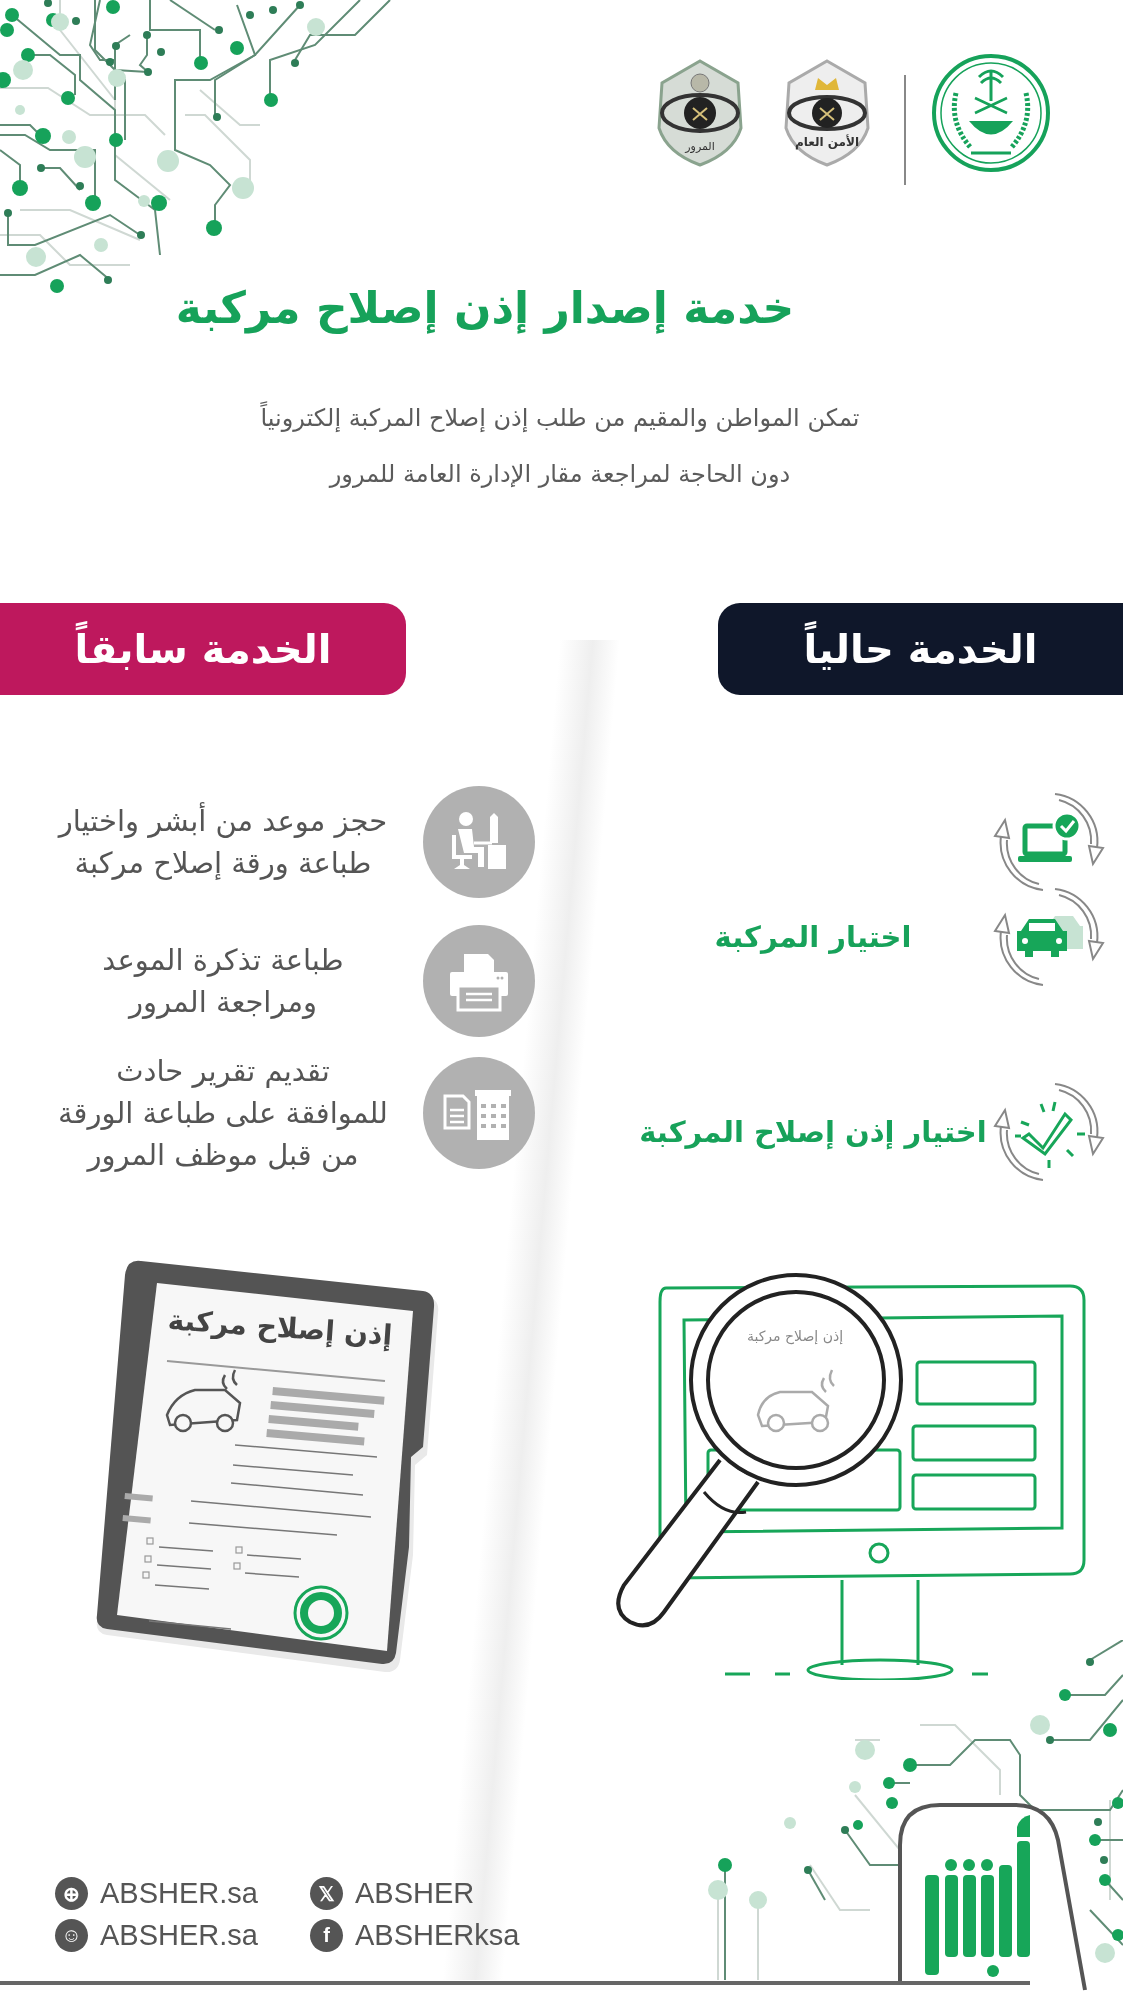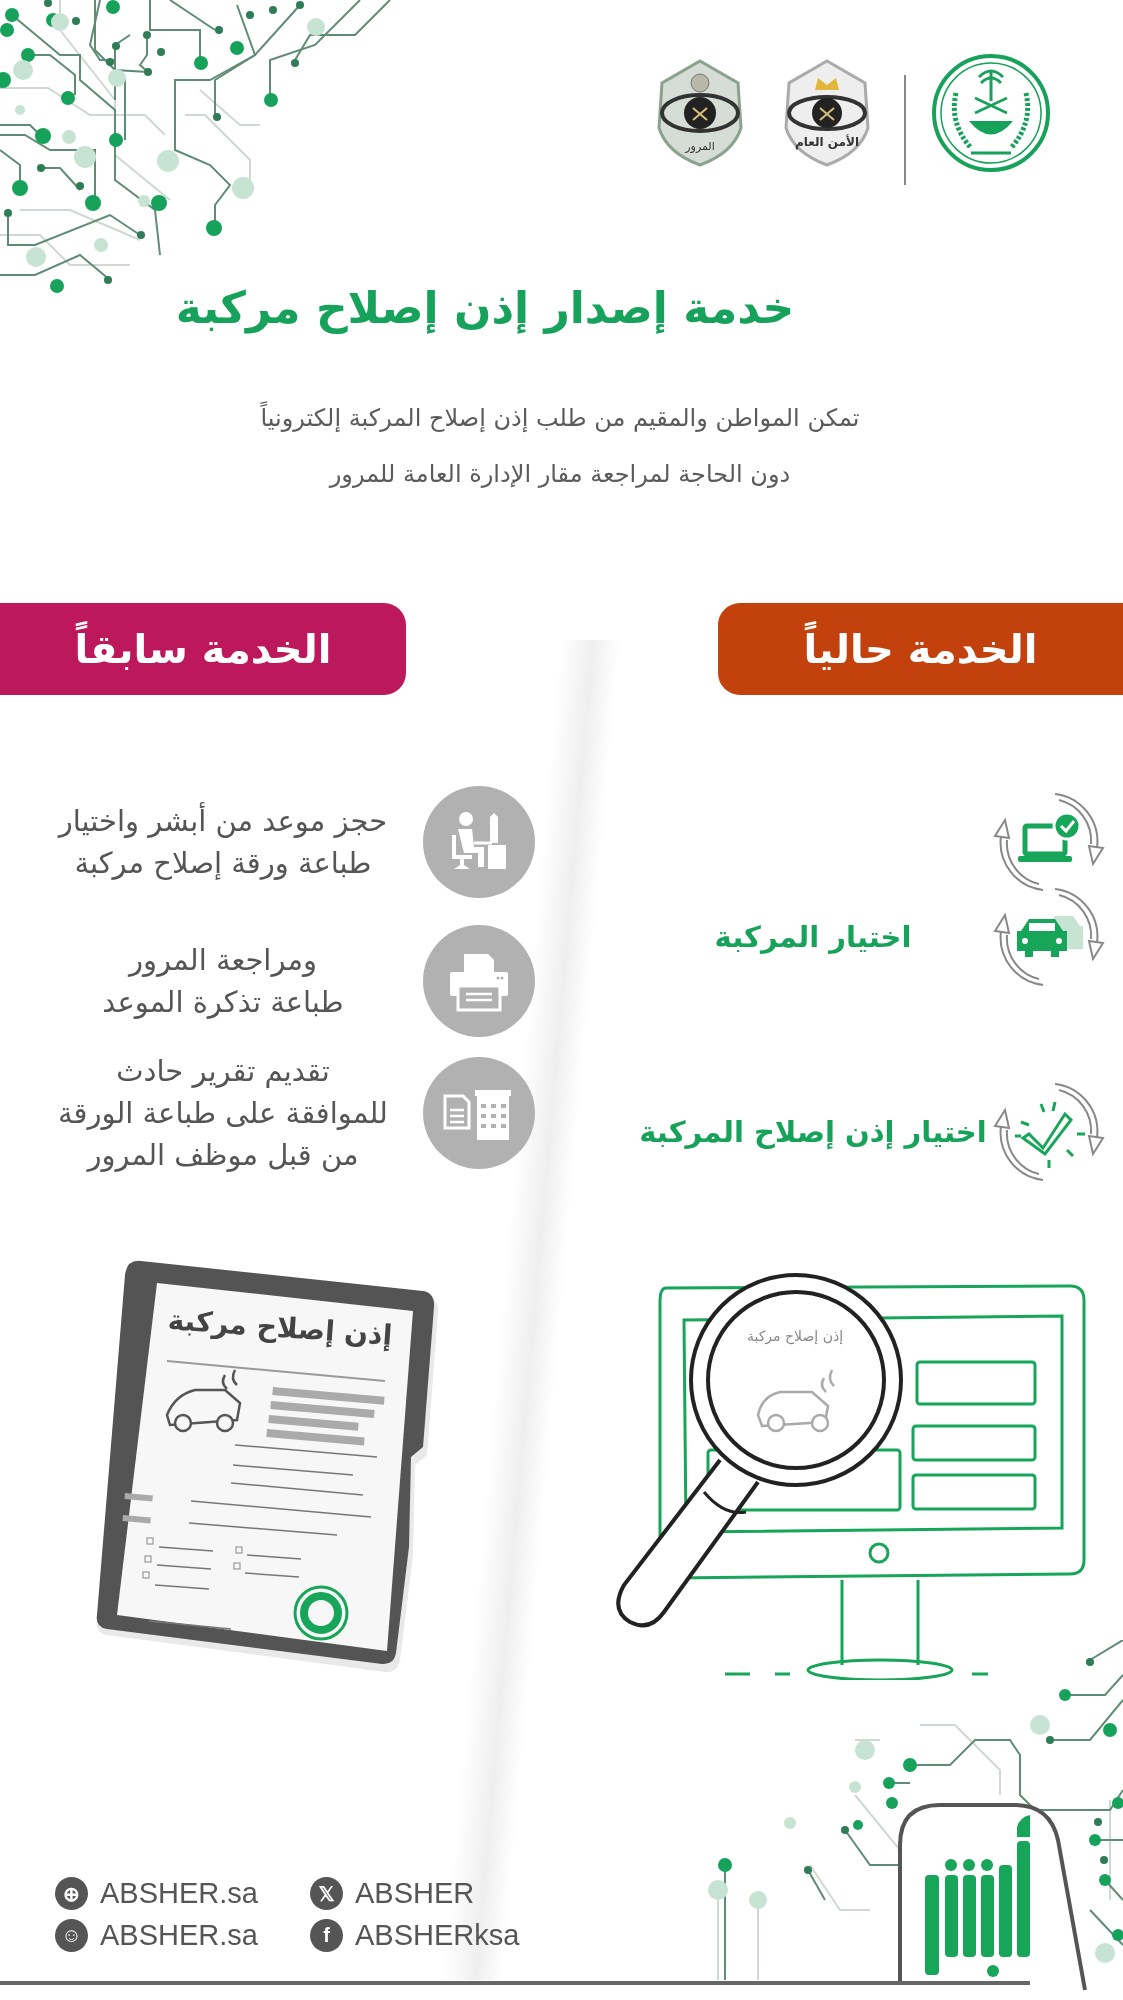--- a/index.html
+++ b/index.html
@@ -31,21 +31,21 @@
     background: linear-gradient(to right, rgba(255,255,255,0), rgba(225,225,225,0.55) 55%, rgba(255,255,255,0));
     transform: skewX(-5deg); transform-origin: top;
   }
 
   
   .pill {
     position: absolute; height: 92px; direction: rtl;
     font-size: 40px; font-weight: bold; color: #fff;
     display: flex; align-items: center; justify-content: center;
   }
-  .pill-current { left: 718px; top: 603px; width: 405px; background: #c2410c; border-radius: 22px 0 0 22px; }
+  .pill-current { left: 718px; top: 603px; width: 405px; background: #0f172a; border-radius: 22px 0 0 22px; }
   .pill-previous { left: 0; top: 603px; width: 406px; background: #be185d; border-radius: 0 22px 22px 0; }
 
   
   .step { position: absolute; direction: rtl; display: flex; align-items: center; }
   .step-text { text-align: center; font-weight: bold; font-size: 29px; line-height: 42px; }
   .cur .step-text { color: #17a25a; }
   .prev .step-text { color: #555; font-weight: normal; font-size: 29px; }
 
   .ring-icon { width: 112px; height: 112px; position: relative; }
   .gray-circle {
@@ -290,22 +290,22 @@
     <svg width="70" height="70" viewBox="0 0 70 70">
       <path d="M20 8 L44 8 L50 14 L50 26 L20 26 Z" fill="#fff"></path>
       <rect x="6" y="26" width="58" height="24" rx="2" fill="#fff"></rect>
       <circle cx="54" cy="32" r="1.5" fill="#b1b1b1"></circle>
         <circle cx="58" cy="32" r="1.5" fill="#b1b1b1"></circle>
       <rect x="14" y="40" width="42" height="24" fill="#b1b1b1" stroke="#fff" stroke-width="3"></rect>
       <path d="M22 48 L48 48 M22 54 L48 54" stroke="#fff" stroke-width="2.5"></path>
     </svg>
   </div>
   <div class="step-text" style="width:400px;">
+    <div>طباعة تذكرة الموعد</div>
     <div>ومراجعة المرور</div>
-    <div>طباعة تذكرة الموعد</div>
   </div>
 </div>
 
 <div class="step prev" style="left:10px;top:1050px;width:525px;">
   <div class="gray-circle">
     <svg width="76" height="70" viewBox="0 0 76 70">
       <path d="M4 18 L22 18 L28 24 L28 50 L4 50 Z" fill="none" stroke="#fff" stroke-width="3"></path>
       <path d="M9 32 L23 32 M9 38 L23 38 M9 44 L23 44" stroke="#fff" stroke-width="2.5"></path>
       <rect x="34" y="12" width="36" height="6" fill="#fff"></rect>
       <rect x="36" y="18" width="32" height="44" fill="#fff"></rect>

